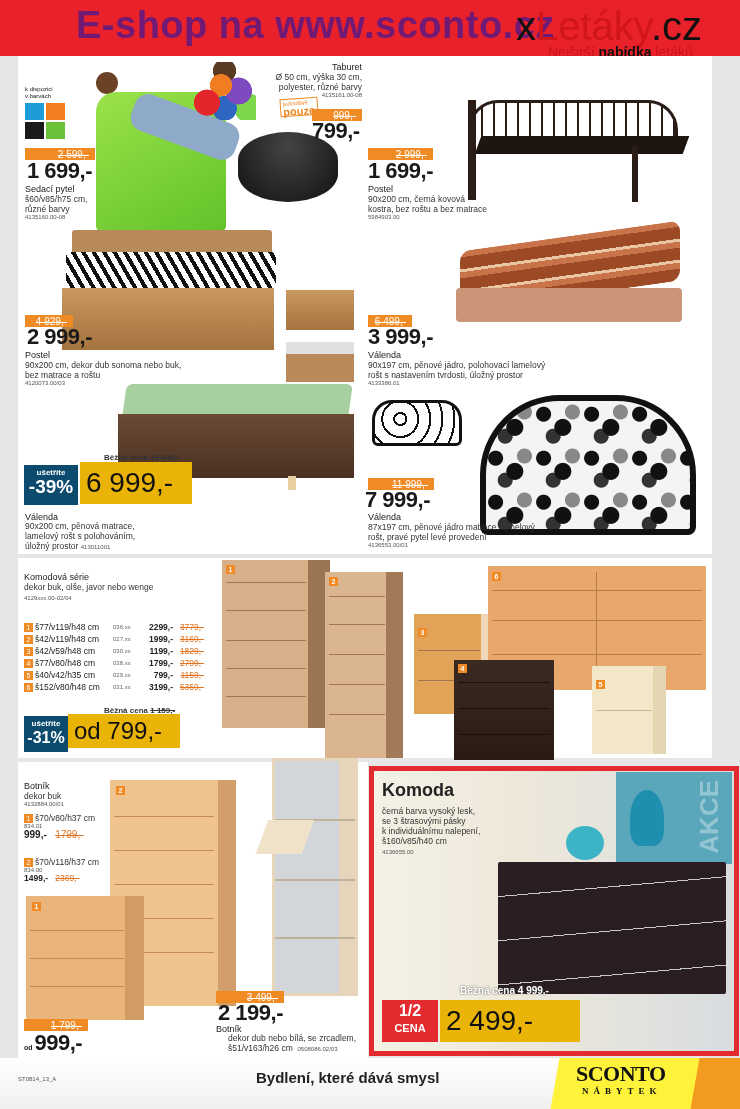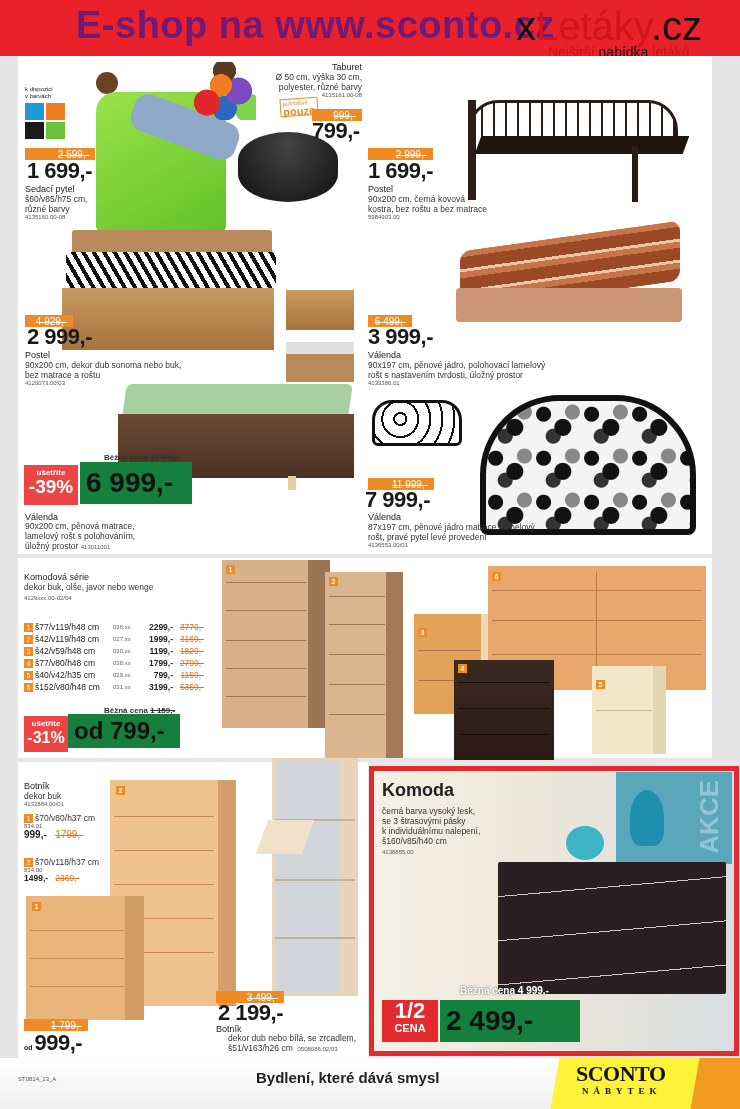--- a/index.html
+++ b/index.html
@@ -3,35 +3,35 @@
 <meta charset="utf-8">
 <style>
 *{box-sizing:border-box;margin:0;padding:0}
 body{width:740px;height:1109px;background:#e6e6e6;font-family:"Liberation Sans",sans-serif;position:relative;overflow:hidden;color:#222}
 .abs{position:absolute}
 .header{left:0;top:0;width:740px;height:56px;background:#e8212a}
 .header-title{left:76px;top:4px;font-size:38px;font-weight:bold;color:#701a75;letter-spacing:.5px}
 .wm{left:516px;top:4px;font-family:Liberation Sans, sans-serif;font-size:40px;color:#111}
 .wm .let{color:#d0151b}
 .wm-sub{left:548px;top:44px;font-size:14px;color:#c8151b}
-.wm-sub b{color:#111;font-weight:normal}
+.wm-sub b{color:#111;font-weight:bold}
 .panel{background:#fff}
 .p1{left:18px;top:56px;width:694px;height:498px}
 .p2{left:18px;top:558px;width:694px;height:200px}
 .p3{left:18px;top:762px;width:350px;height:296px}
 .komoda-box{left:369px;top:766px;width:370px;height:290px;border:5px solid #e32a2f;background:linear-gradient(90deg,#f4f1e6 0%,#eee8da 40%,#d8dde0 100%)}
 .old{background:#f08a24;color:#fff;font-size:10px;text-align:right;padding:1px 6px 0 0;height:12px;text-decoration:line-through}
 .price{font-size:22px;font-weight:bold;color:#1a1a1a;letter-spacing:-.5px}
 .pname{font-size:9px;font-weight:normal;color:#222}
 .pdesc{font-size:8.5px;color:#333;line-height:10px}
 .code{font-size:6px;color:#555}
-.save{background:#ef4444;color:#fff;font-weight:bold;text-align:center}
+.save{background:#0c4a6e;color:#fff;font-weight:bold;text-align:center}
 .save .s1{font-size:8px;display:block;padding-top:3px}
 .save .s2{font-size:19px;display:block;line-height:19px}
-.big{background:#15803d;font-weight:bold;color:#111}
+.big{background:#eab308;font-weight:normal;color:#111}
 .regular{font-size:8px;font-weight:bold;color:#333}
 .regular span{text-decoration:line-through}
 .img{border-radius:4px}
 .swatch{width:19px;height:17px}
 .num{display:inline-block;width:9px;height:9px;background:#f08a24;color:#fff;font-size:7px;text-align:center;line-height:9px;margin-right:2px;vertical-align:middle}
 .ktable{left:24px;top:621px;width:180px;font-size:8.5px}
 .krow{display:flex;height:12px;align-items:center}
 .krow .d{width:92px}
 .krow .c{width:32px;font-size:6px;color:#666}
 .krow .p{width:30px;text-align:right;font-weight:bold}
@@ -311,21 +311,21 @@
 <div class="abs" style="left:382px;top:780px;font-size:18px;font-weight:bold;color:#222">Komoda</div>
 <div class="abs pdesc" style="left:382px;top:806px">
     <div>černá barva vysoký lesk,</div>
     <div>se 3 štrasovými pásky</div>
     <div>k individuálnímu nalepení,</div>
     <div>š160/v85/h40 cm</div>
   </div>
 <div class="abs code" style="left:382px;top:849px">4136655.00</div>
 <div class="abs" style="left:460px;top:985px;font-size:10px;font-weight:bold;color:#fff;text-shadow:0 0 2px #444"><span>Běžná cena </span><span>4 999,-</span></div>
 <div class="abs" style="left:382px;top:1000px;width:56px;height:42px;background:#e32a2f;color:#fff;font-weight:bold;text-align:center">
-    <div style="font-size:22px;line-height:22px">1/2</div>
+    <div style="font-size:16px;line-height:22px">1/2</div>
     <div style="font-size:11px">CENA</div>
   </div>
 <div class="abs big" style="left:440px;top:1000px;width:140px;height:42px;font-size:28px;line-height:42px;padding-left:6px">2 499,-</div>
 
 <div class="abs footer"></div>
 <div class="abs footer-code">ST0814_13_A</div>
 <div class="abs slogan">Bydlení, které dává smysl</div>
 <div class="abs logo-orange"></div>
 <div class="abs logo"></div>
 <div class="abs logo-t1">SCONTO</div>

